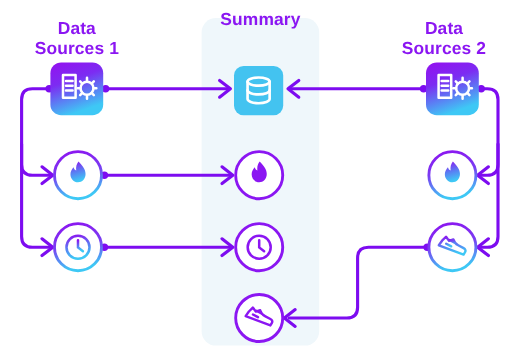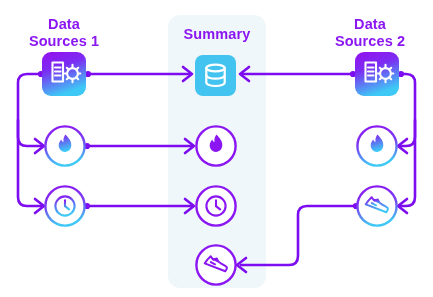--- a/index.html
+++ b/index.html
@@ -33,21 +33,21 @@
     color: #8b16f2;
     font-family: "Liberation Sans", sans-serif;
     font-size: 14.5px;
     font-weight: 700;
     line-height: 17px;
     letter-spacing: 0.1px;
     white-space: pre-line;
     pointer-events: none;
   }
   #label-ds1 { left: 4px;  top: 16px; width: 120px; }
-  #label-summary { left: 157px; top: 26px; width: 120px; }
+  #label-summary { left: 157px; top: 9px; width: 120px; }
   #label-ds2 { left: 310px; top: 16px; width: 120px; }
 </style>
 </head>
 <body>
 
 <div id="diagram-root">
 
   <svg id="diagram-svg" viewBox="0 0 433 297">
     <defs>
       <linearGradient id="gradFill" x1="0" y1="0" x2="0.35" y2="1">

